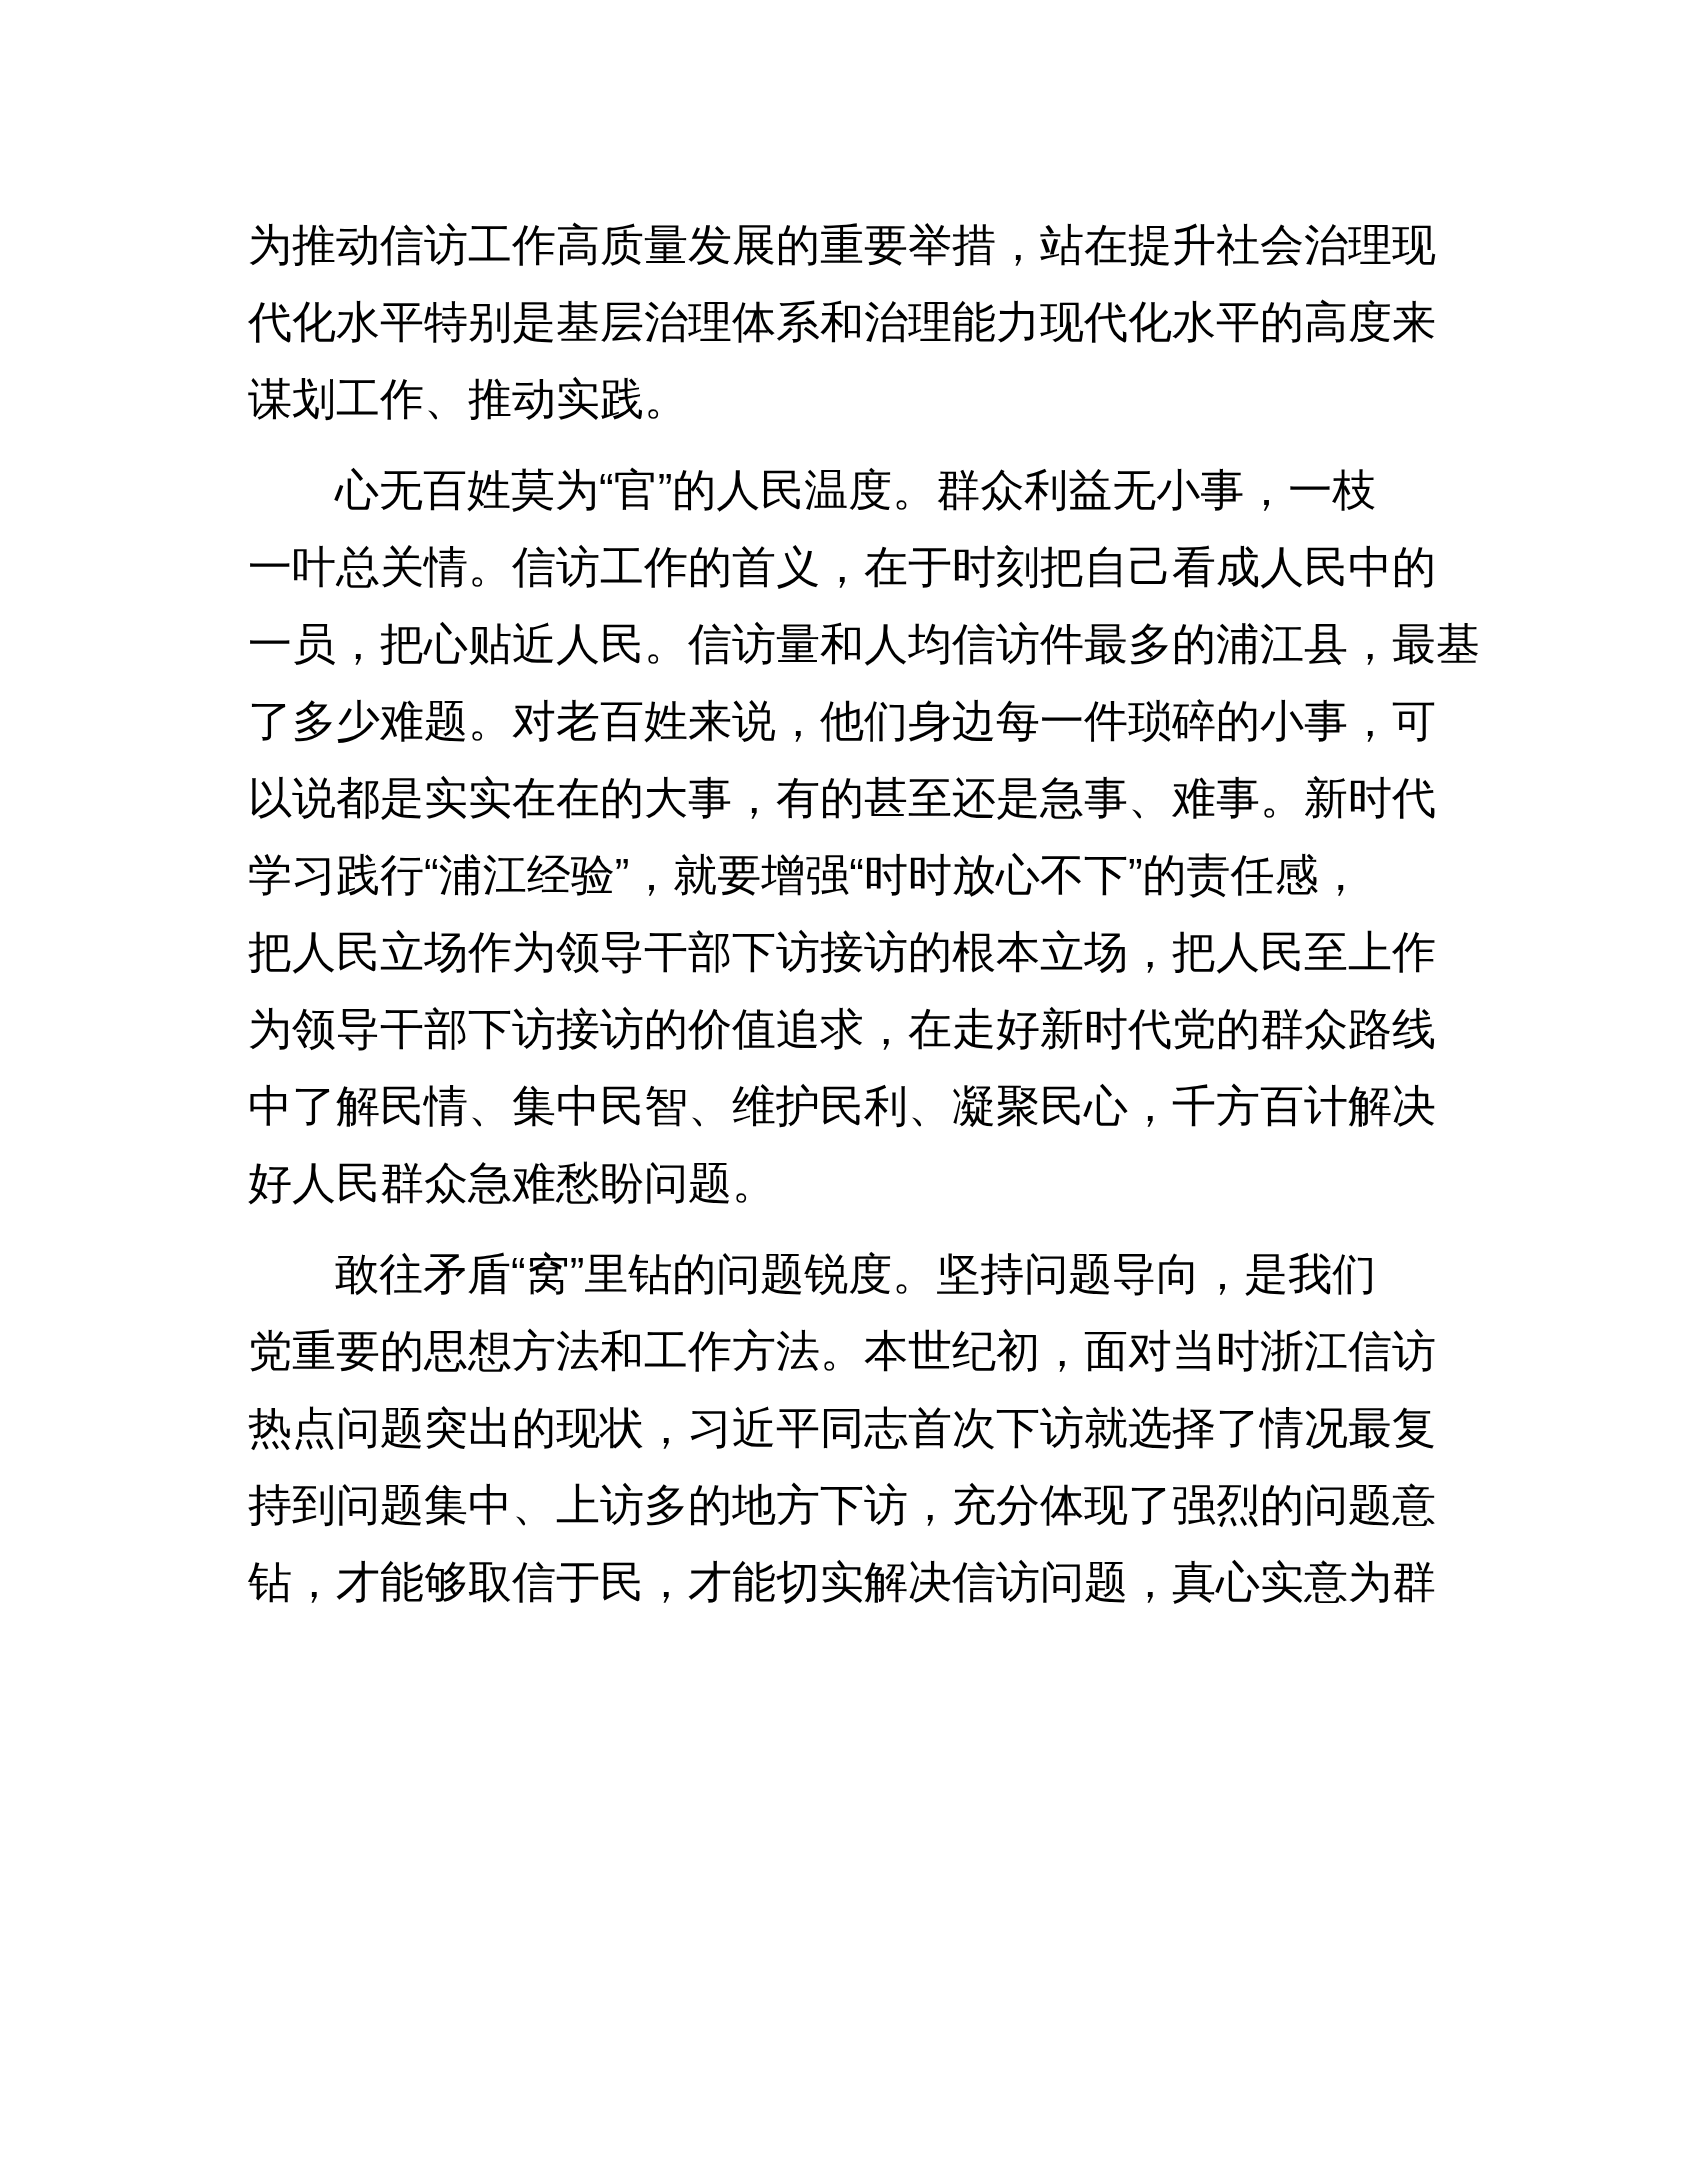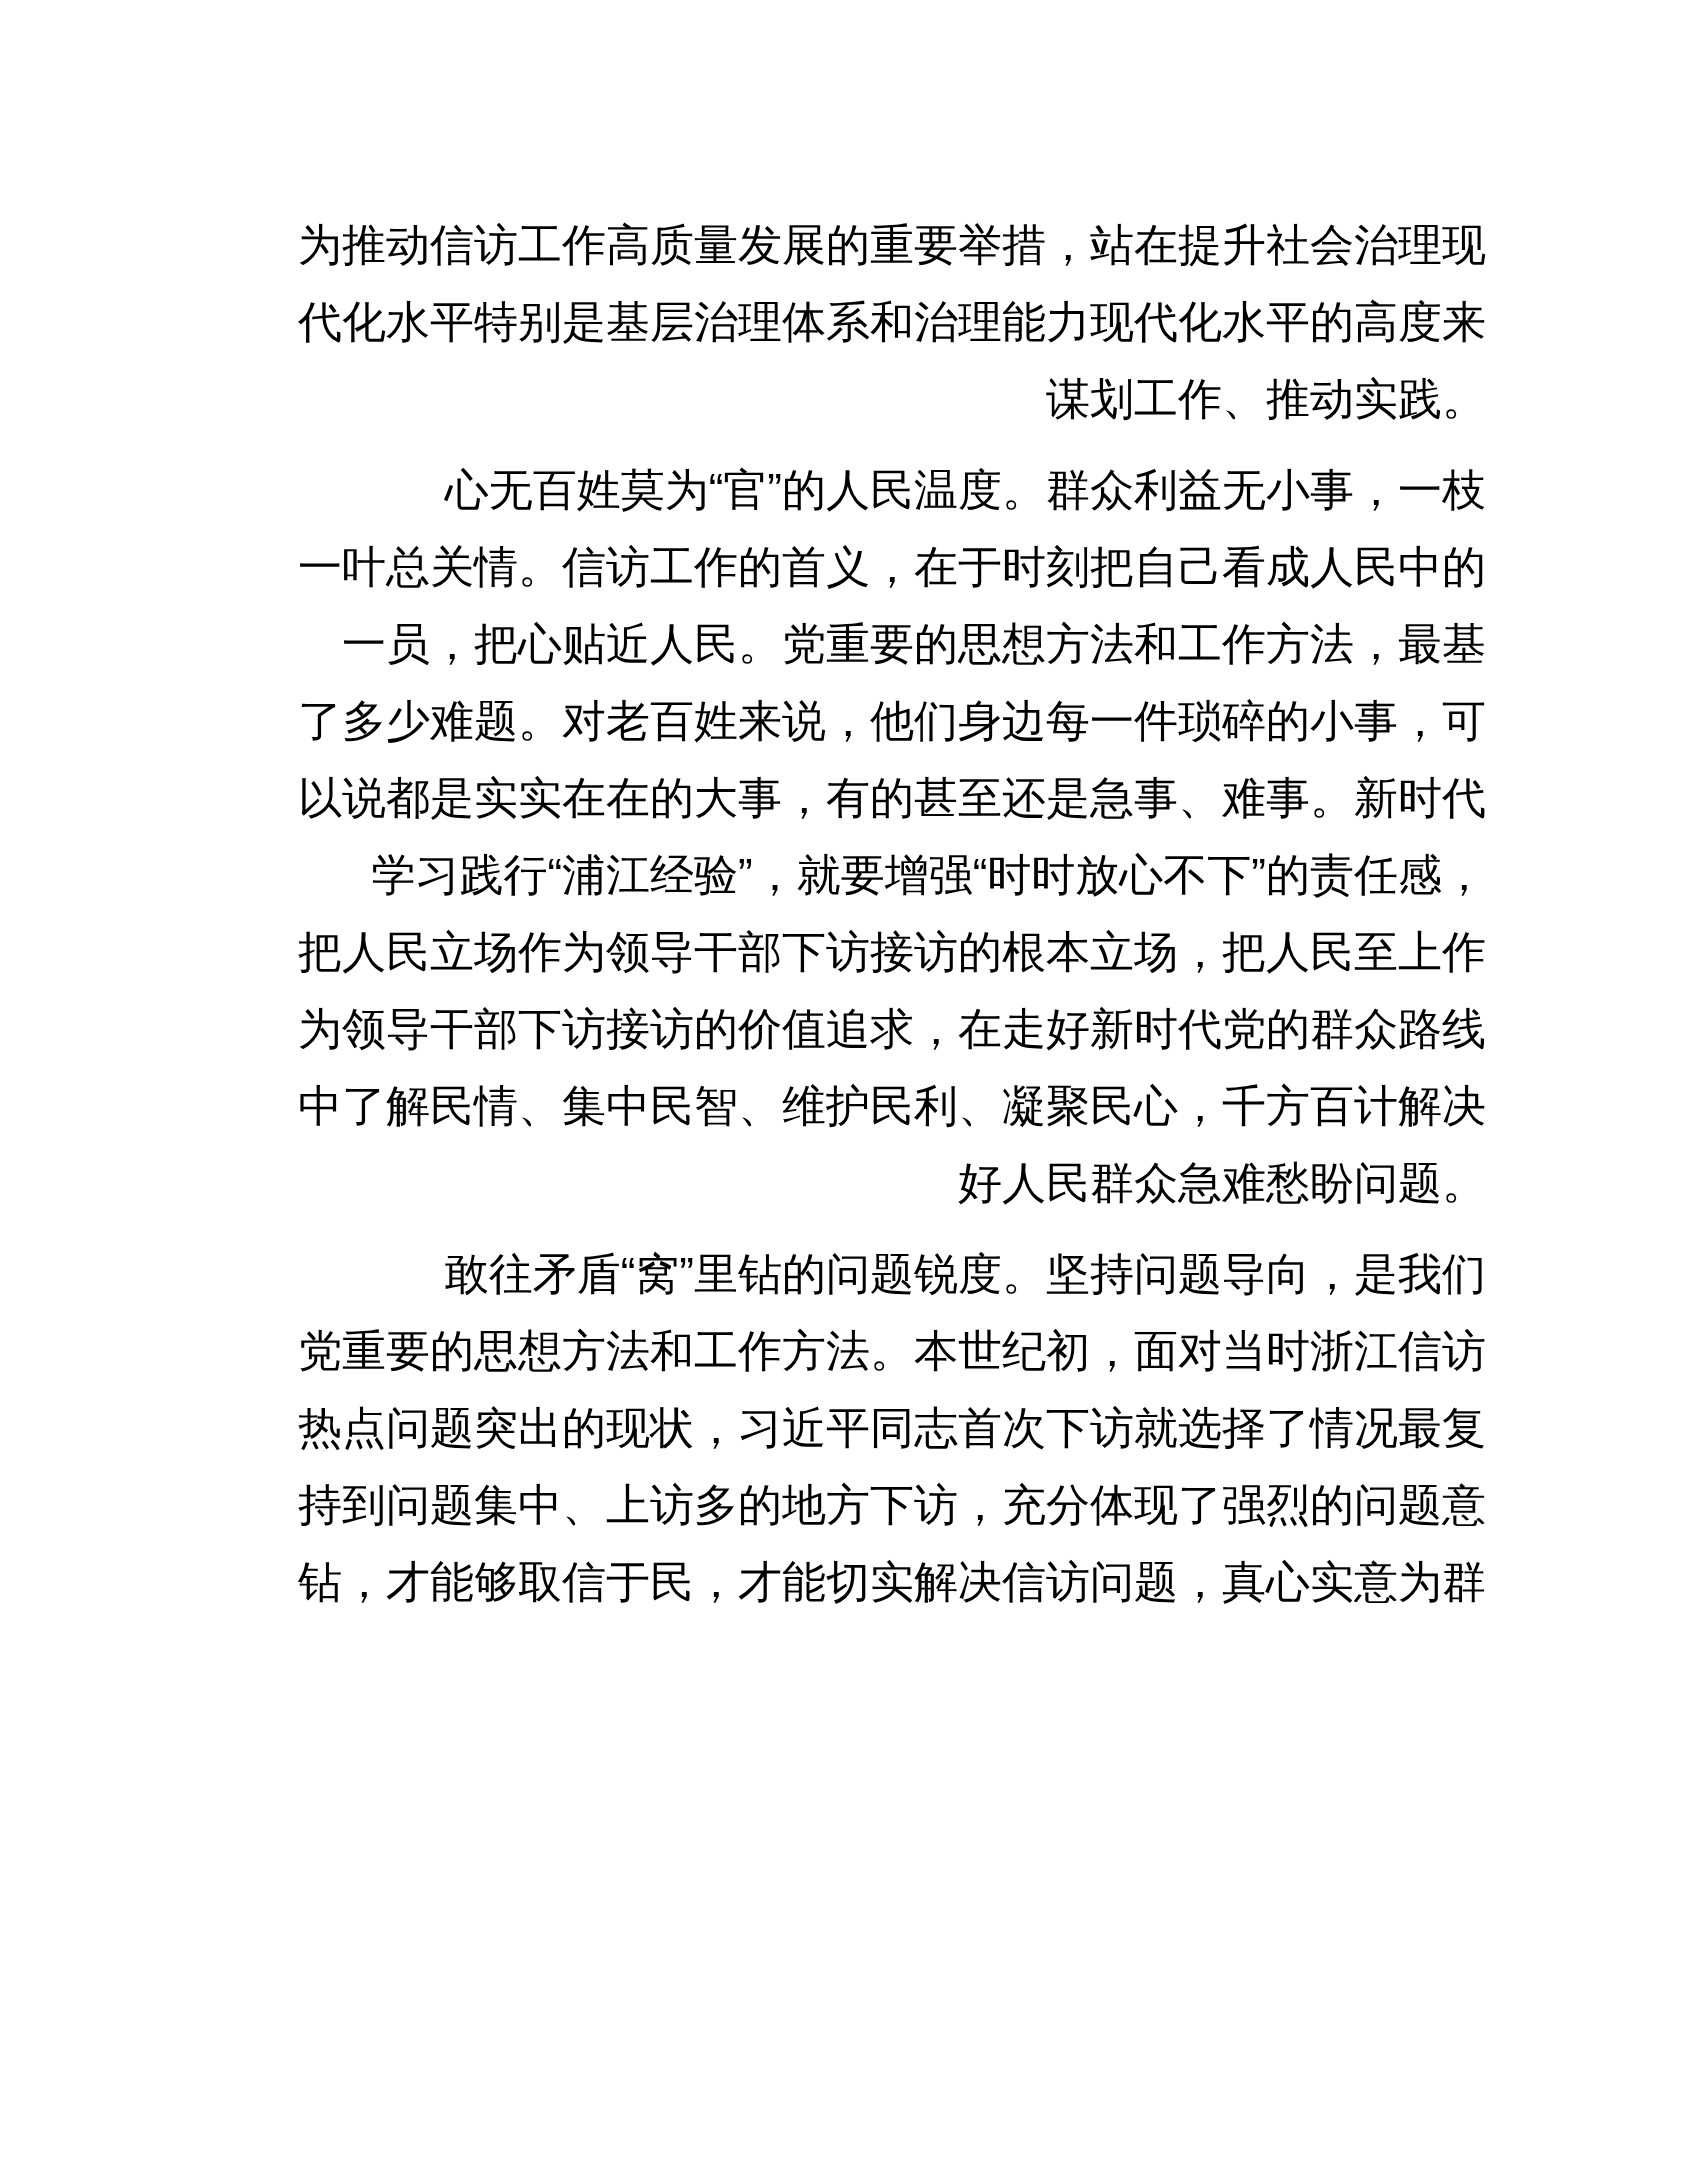--- a/index.html
+++ b/index.html
@@ -27,42 +27,41 @@
     padding: 0;
   }
   .line {
     display: block;
     white-space: nowrap;
     font-size: 44px;
     line-height: 77px;
     height: 77px;
     letter-spacing: 0;
     color: #000000;
-    text-align: right;
   }
   .line.indent {
     padding-left: 87px; 
   }
 </style>
 </head>
 <body>
 
 <div class="page">
   <div class="doc">
 
     <div class="para">
       <div class="line">为推动信访工作高质量发展的重要举措，站在提升社会治理现</div>
       <div class="line">代化水平特别是基层治理体系和治理能力现代化水平的高度来</div>
       <div class="line">谋划工作、推动实践。</div>
     </div>
 
     <div class="para">
       <div class="line indent">心无百姓莫为“官”的人民温度。群众利益无小事，一枝</div>
       <div class="line">一叶总关情。信访工作的首义，在于时刻把自己看成人民中的</div>
-      <div class="line">一员，把心贴近人民。党重要的思想方法和工作方法，最基</div>
+      <div class="line">一员，把心贴近人民。信访量和人均信访件最多的浦江县，最基</div>
       <div class="line">了多少难题。对老百姓来说，他们身边每一件琐碎的小事，可</div>
       <div class="line">以说都是实实在在的大事，有的甚至还是急事、难事。新时代</div>
       <div class="line">学习践行“浦江经验”，就要增强“时时放心不下”的责任感，</div>
       <div class="line">把人民立场作为领导干部下访接访的根本立场，把人民至上作</div>
       <div class="line">为领导干部下访接访的价值追求，在走好新时代党的群众路线</div>
       <div class="line">中了解民情、集中民智、维护民利、凝聚民心，千方百计解决</div>
       <div class="line">好人民群众急难愁盼问题。</div>
     </div>
 
     <div class="para">

